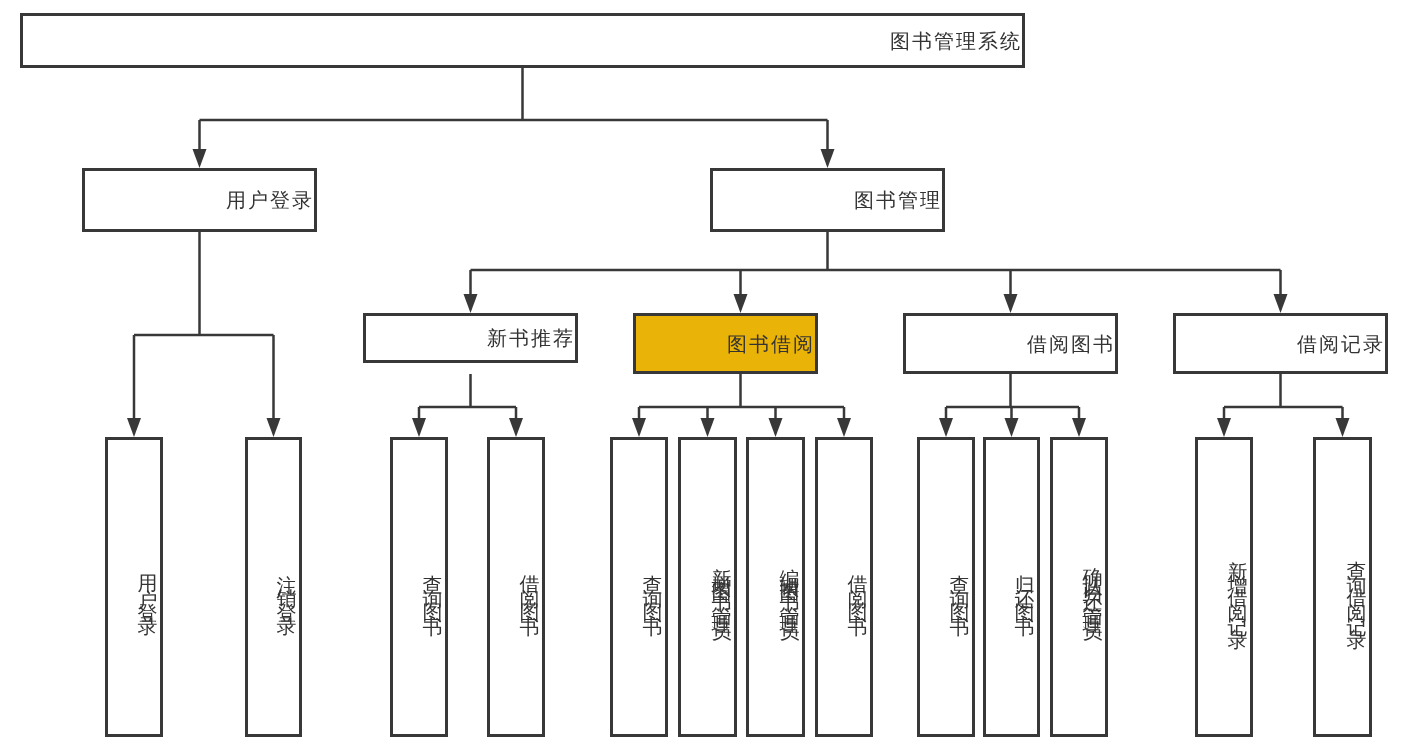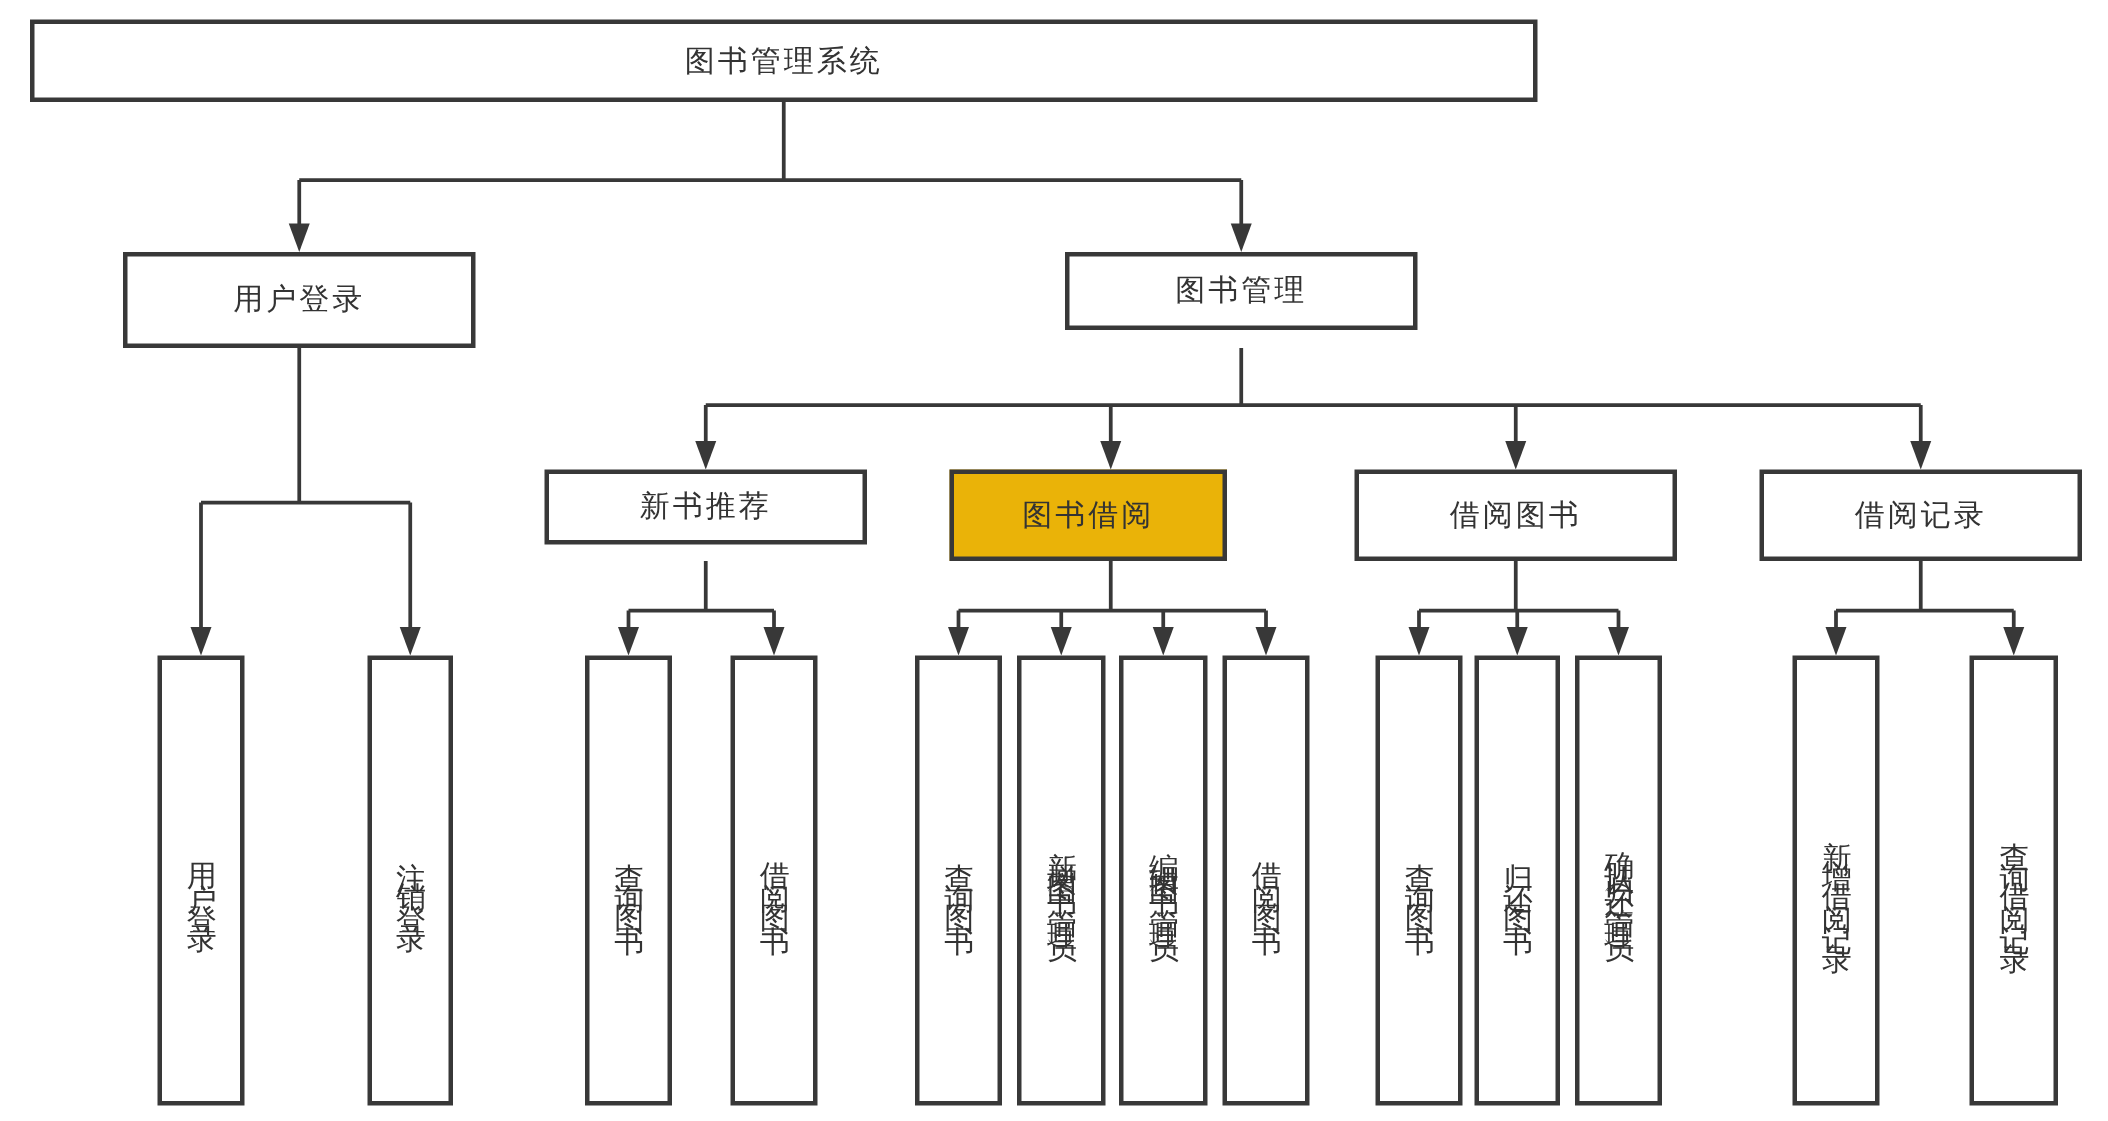--- a/index.html
+++ b/index.html
@@ -3,21 +3,21 @@
 <meta charset="utf-8">
 <style>
   html,body{margin:0;padding:0;background:#fff;}
   .canvas{
     position:relative;width:1405px;height:747px;background:#fff;
     font-family:"Liberation Sans",sans-serif;overflow:hidden;
   }
   #connectors{position:absolute;left:0;top:0;width:1405px;height:747px;}
   .node{
     position:absolute;box-sizing:border-box;border:3px solid #383838;background:#fff;
-    display:flex;align-items:center;justify-content:center;z-index:2;
+    display:flex;align-items:center;justify-content:flex-end;z-index:2;
   }
   .node .label{
     font-size:20px;letter-spacing:2px;white-space:nowrap;line-height:1.2;
   }
   .node.vertical .label{
     writing-mode:vertical-rl;text-orientation:mixed;white-space:normal;
   }
   .watermark{
     position:absolute;right:5px;bottom:3px;font-size:20px;letter-spacing:1px;
     z-index:6;pointer-events:none;
@@ -49,21 +49,21 @@
       <polygon points="1217,418 1231,418 1224,437" fill="#383838"></polygon>
       <polygon points="1335.5,418 1349.5,418 1342.5,437" fill="#383838"></polygon>
     </svg>
   <div id="nodes">
       <div class="node" style="left: 20px; top: 13px; width: 1005px; height: 55px; border-color: rgb(56, 56, 56); background: rgb(255, 255, 255);">
         <span class="label" style="color: rgb(51, 51, 51);">图书管理系统</span>
       </div>
       <div class="node" style="left: 82px; top: 168px; width: 235px; height: 64px; border-color: rgb(56, 56, 56); background: rgb(255, 255, 255);">
         <span class="label" style="color: rgb(51, 51, 51);">用户登录</span>
       </div>
-      <div class="node" style="left: 710px; top: 168px; width: 235px; height: 52px; border-color: rgb(56, 56, 56); background: rgb(255, 255, 255);">
+      <div class="node" style="left: 710px; top: 168px; width: 235px; height: 64px; border-color: rgb(56, 56, 56); background: rgb(255, 255, 255);">
         <span class="label" style="color: rgb(51, 51, 51);">图书管理</span>
       </div>
       <div class="node" style="left: 363px; top: 313px; width: 215px; height: 50px; border-color: rgb(56, 56, 56); background: rgb(255, 255, 255);">
         <span class="label" style="color: rgb(51, 51, 51);">新书推荐</span>
       </div>
       <div class="node" style="left: 633px; top: 313px; width: 185px; height: 61px; border-color: rgb(56, 56, 56); background: #eab308;">
         <span class="label" style="color: rgb(51, 51, 51);">图书借阅</span>
       </div>
       <div class="node" style="left: 903px; top: 313px; width: 215px; height: 61px; border-color: rgb(56, 56, 56); background: rgb(255, 255, 255);">
         <span class="label" style="color: rgb(51, 51, 51);">借阅图书</span>

